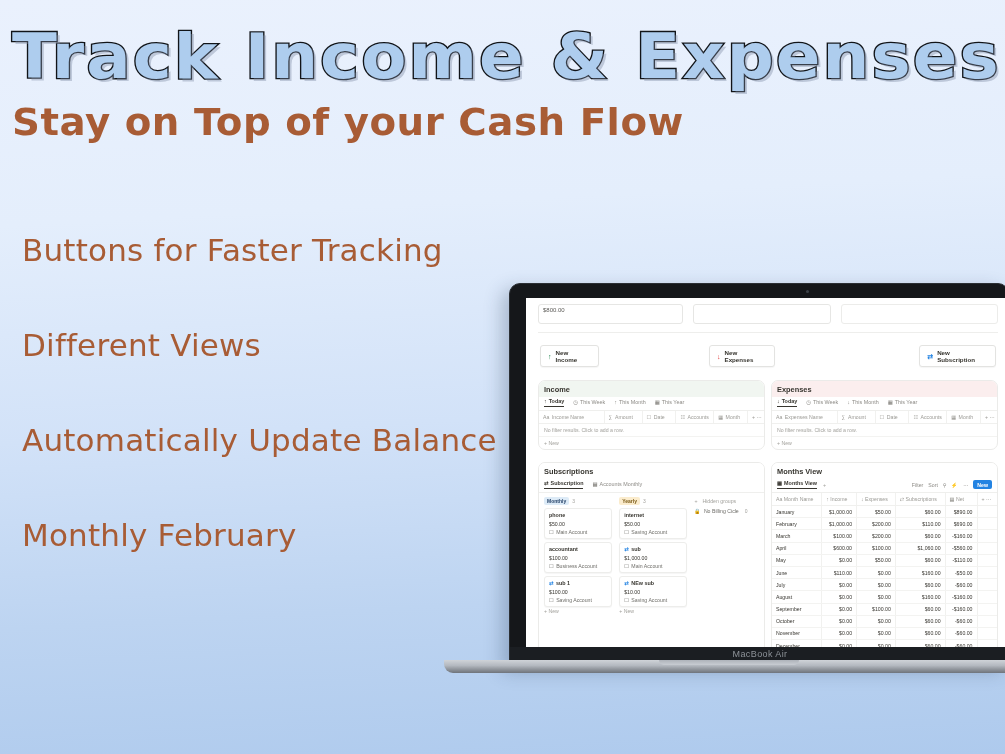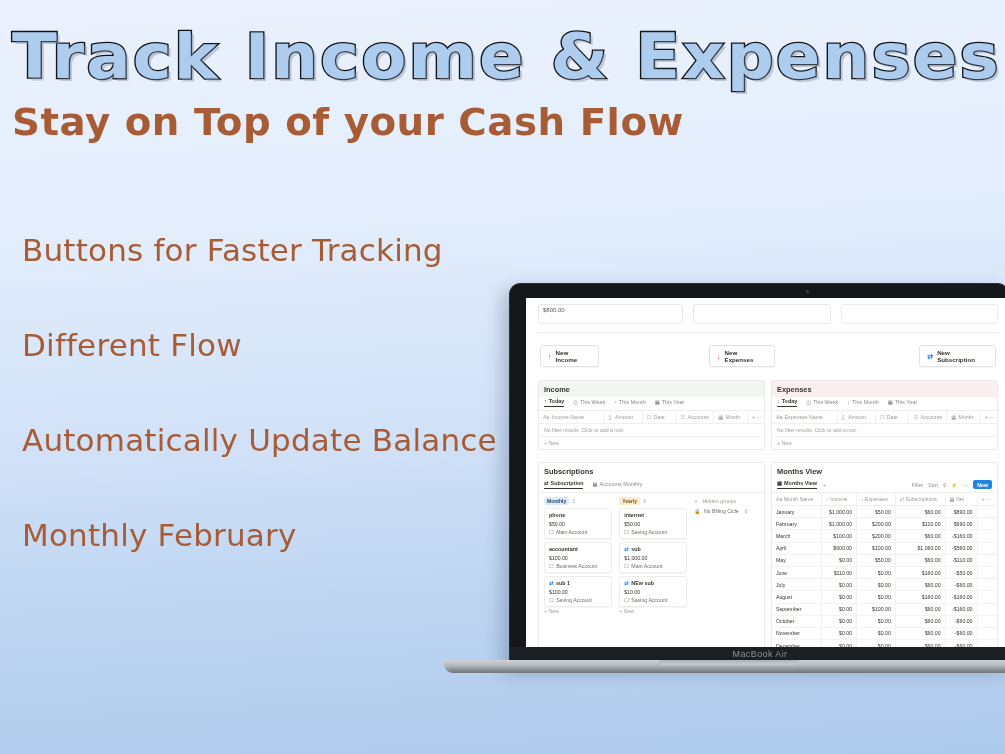--- a/index.html
+++ b/index.html
@@ -96,21 +96,21 @@
   .btn-row { display: flex; padding: 12px 2px 10px 2px; }
   .nbtn {
     display: inline-flex; align-items: center; gap: 4px;
     border: 1px solid #e3e3e1; border-radius: 3px; background:#fff;
     padding: 3px 7px; font-size: 6.2px; font-weight: 600; color:#37352f;
     box-shadow: 0 1px 1px rgba(15,15,15,.04);
   }
   .nbtn .ico { font-size: 7px; line-height: 1; }
   .sp1 { width: 113px; } .sp2 { width: 148px; }
 
-  .block { border:1px solid #ebebe9; border-radius:2px; margin-top: 3px; overflow:hidden; background:#fff;}
+  .block { border:1px solid #ebebe9; border-radius:7px; margin-top: 3px; overflow:hidden; background:#fff;}
   .block-hd { font-size: 7.4px; font-weight: 700; padding: 4px 5px 3px 5px; }
   .hd-income { background:#f1f6f1; }
   .hd-expense { background:#fbeeee; }
   .hd-plain { background:#fff; }
 
   .tabs { display:flex; gap: 9px; padding: 1px 5px 3px 5px; border-bottom:1px solid #efefed; }
   .tab { font-size:5.4px; color:#8d8b86; display:flex; align-items:center; gap:2px; padding-bottom:2px;}
   .tab.active { color:#37352f; font-weight:700; border-bottom:1.2px solid #37352f; }
 
   .cols { display:flex; border-bottom:1px solid #f0f0ee; background:#fff; }
@@ -154,21 +154,21 @@
 </head>
 <body>
 
 <div class="headline-wrap">
   <div class="headline">Track Income &amp; Expenses</div>
   <div class="subhead">Stay on Top of your Cash Flow</div>
 </div>
 
 <div class="features">
   <div class="feature">Buttons for Faster Tracking</div>
-  <div class="feature">Different Flow</div>
+  <div class="feature">Different Views</div>
   <div class="feature">Automatically Update Balance</div>
   <div class="feature">Monthly February</div>
 </div>
 
 <div class="laptop">
   <div class="lid">
     <div class="camera"></div>
     <div class="screen">
       <div class="app">
 

